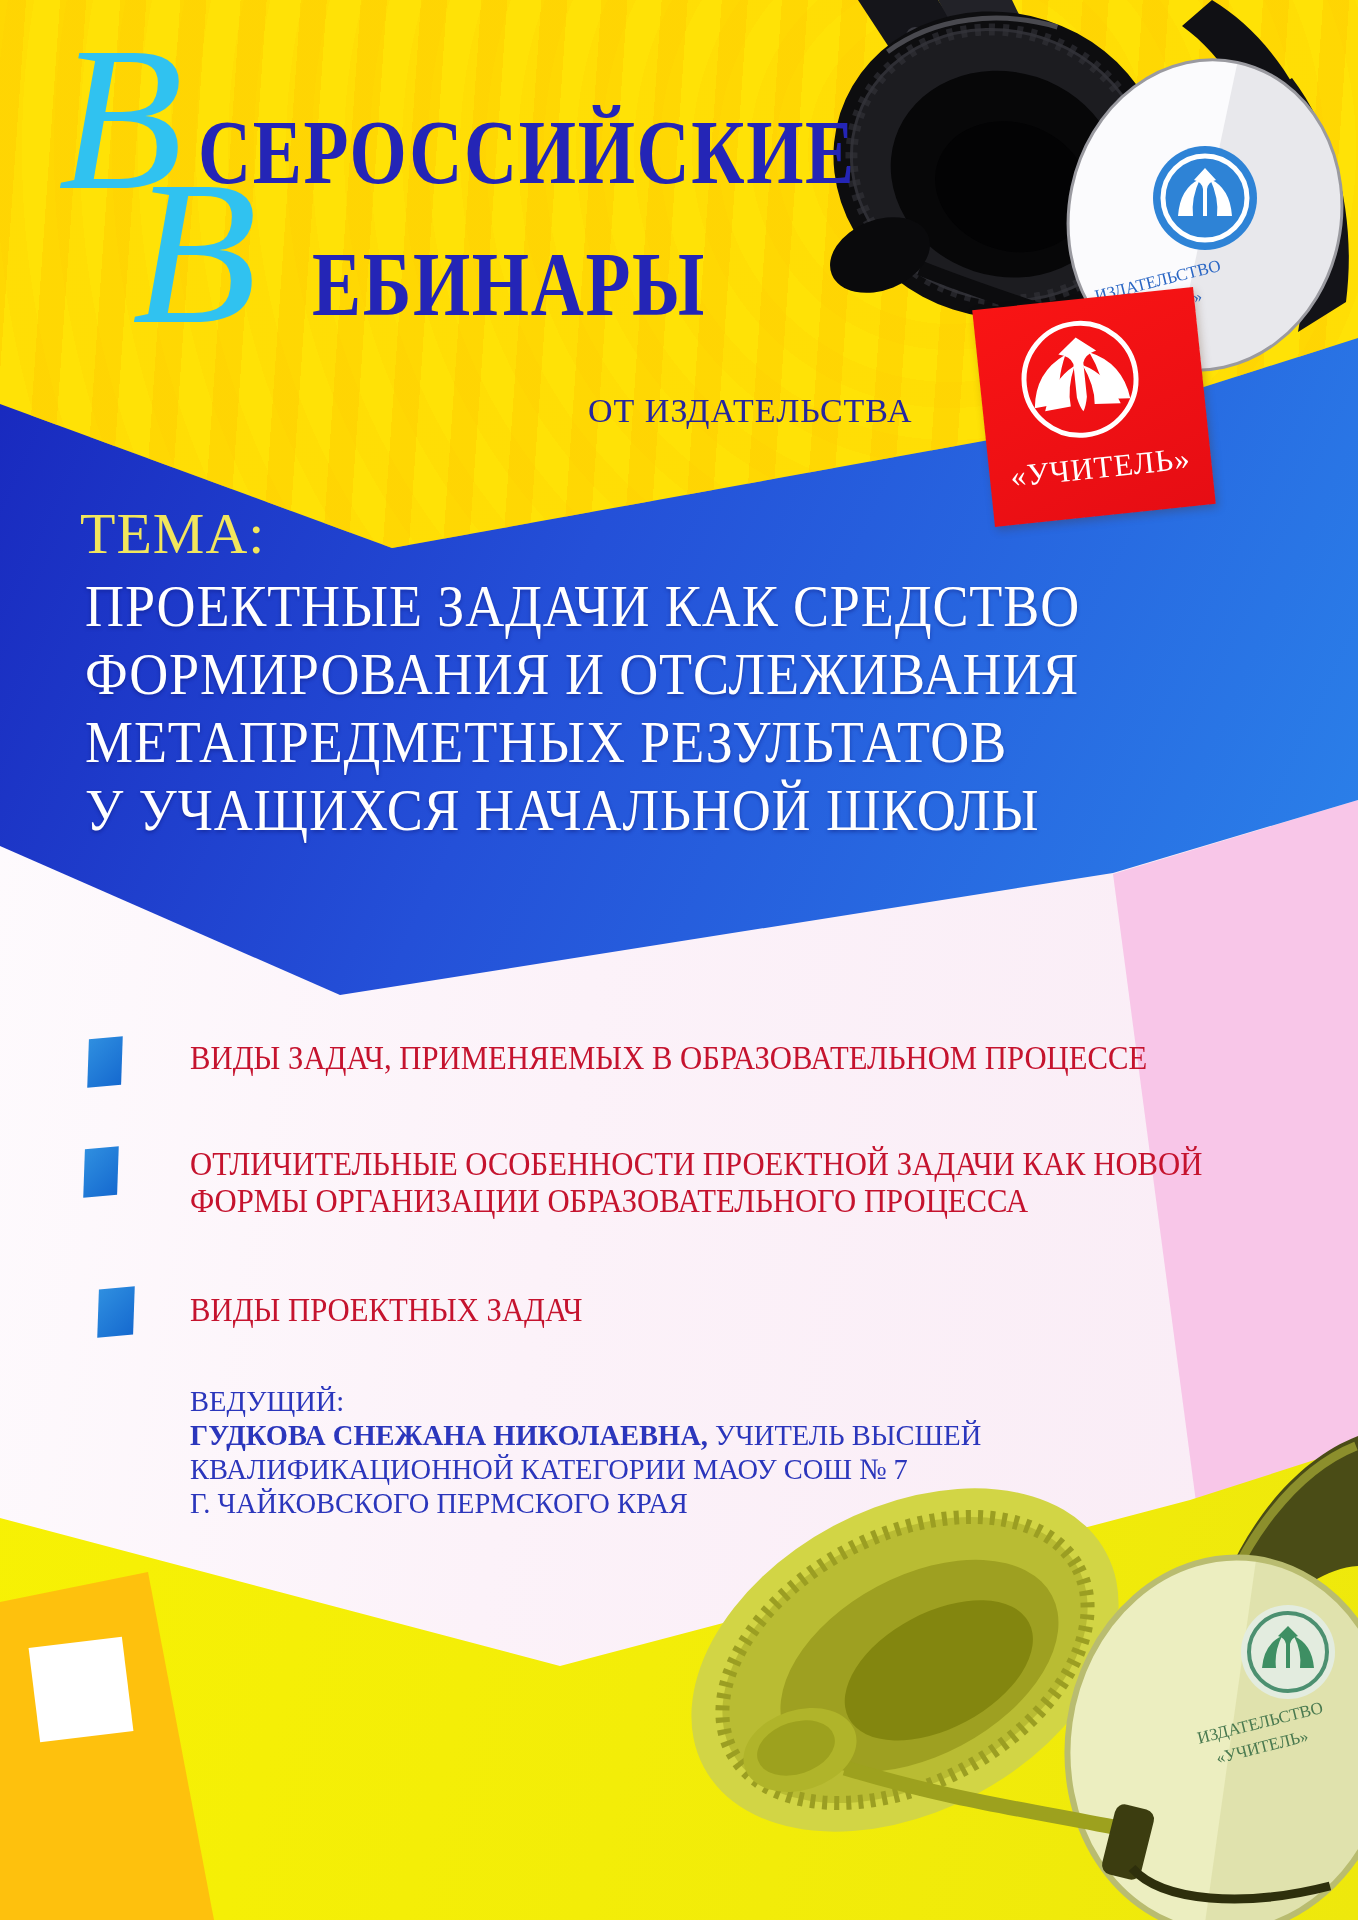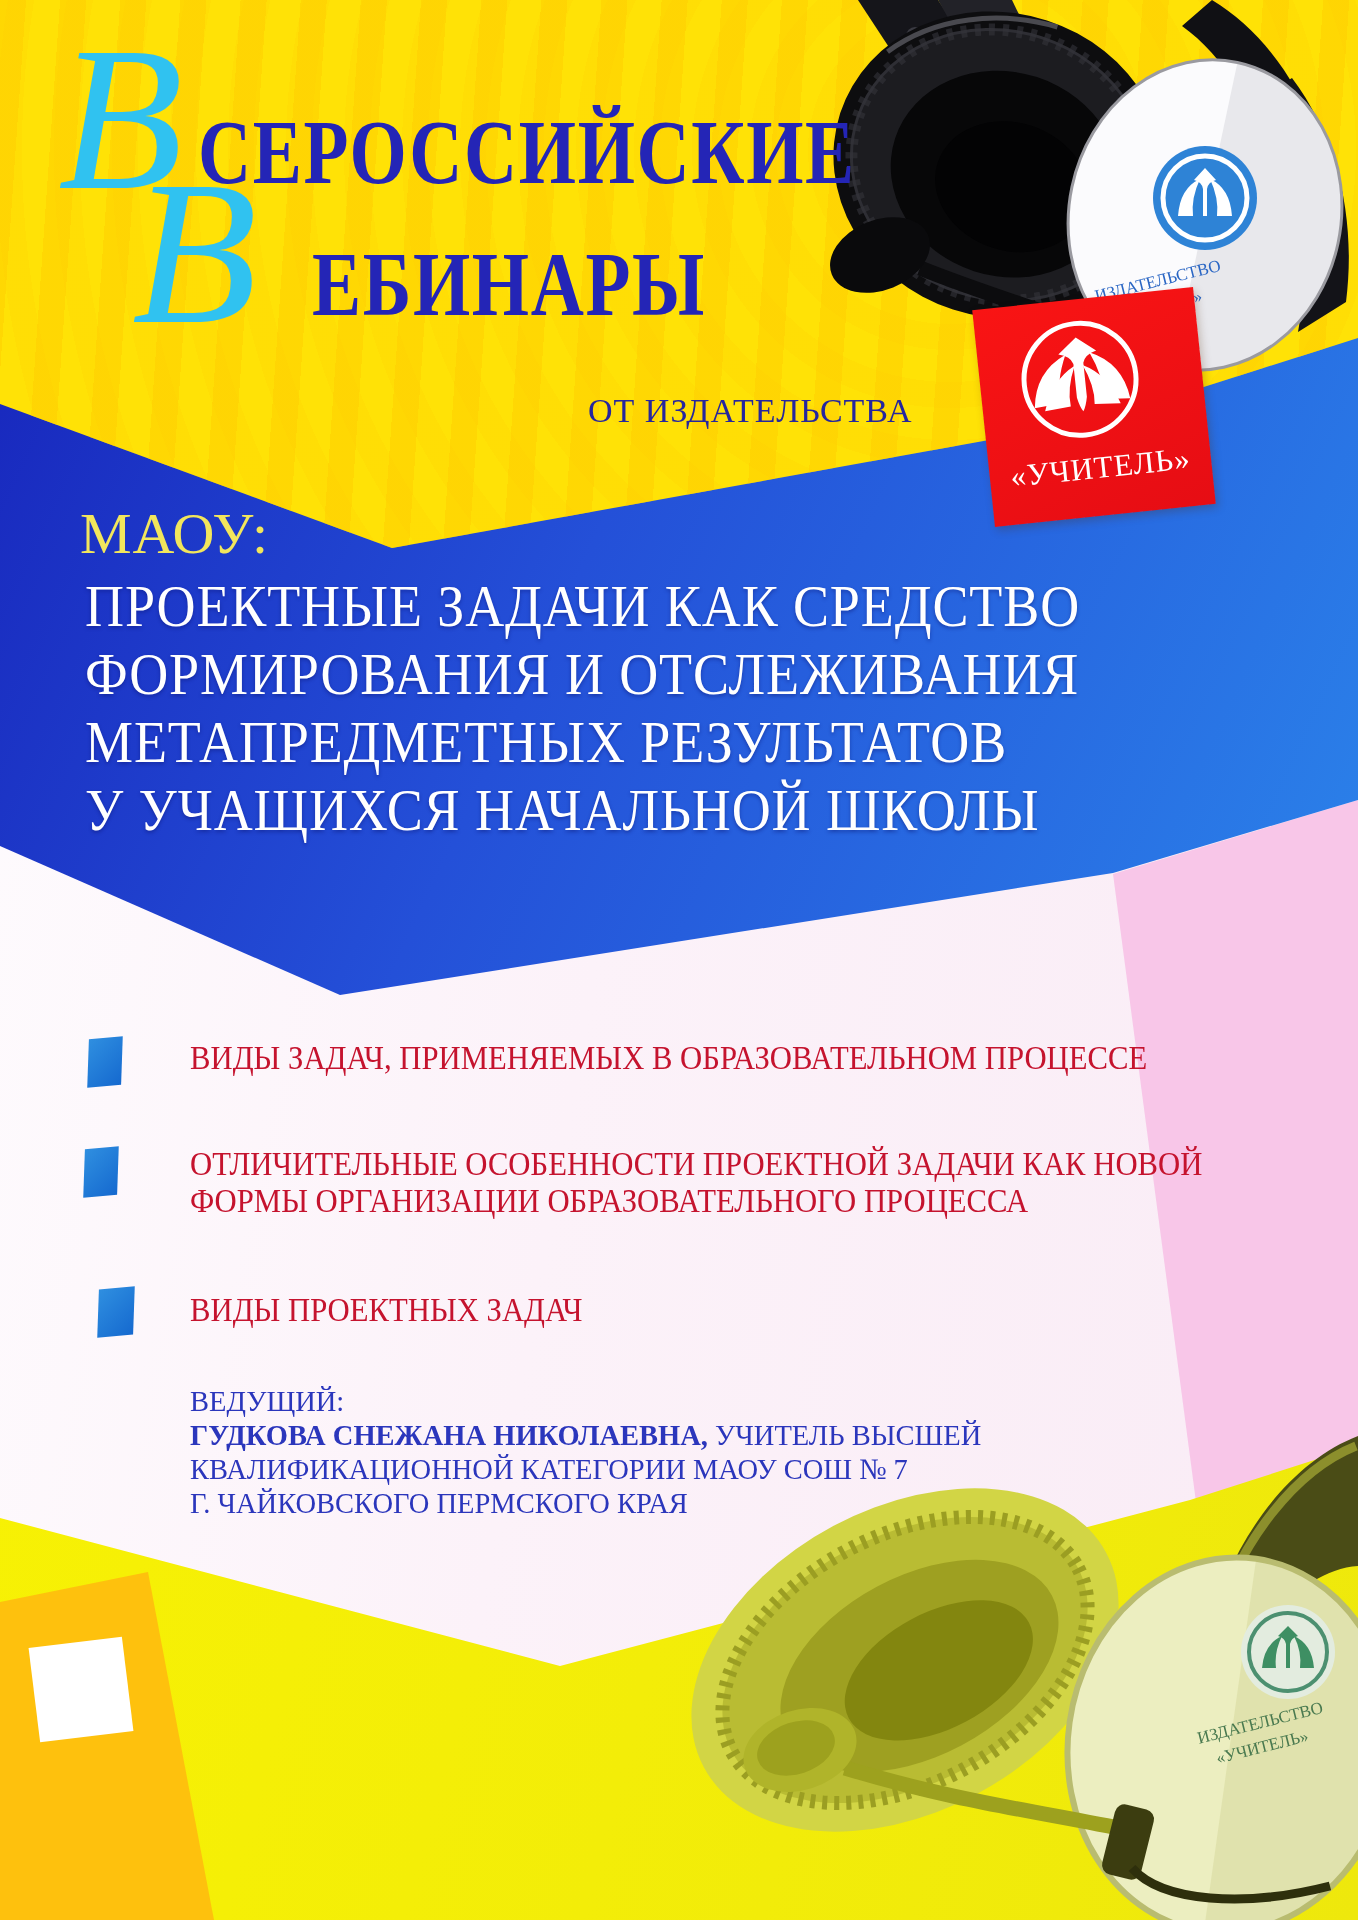--- a/index.html
+++ b/index.html
@@ -199,21 +199,21 @@
     <div class="logo-text">«УЧИТЕЛЬ»</div>
   </div>
 
   <div class="abs brand-b b1">В</div>
   <div class="abs brand-rest s1">СЕРОССИЙСКИЕ</div>
   <div class="abs brand-b b2">В</div>
   <div class="abs brand-rest s2">ЕБИНАРЫ</div>
 
   <div class="abs pub-note">ОТ ИЗДАТЕЛЬСТВА</div>
 
-  <div class="abs tema">МАОУ:</div>
+  <div class="abs tema">ТЕМА:</div>
   <div class="abs topic-title">
     <div>ПРОЕКТНЫЕ ЗАДАЧИ КАК СРЕДСТВО</div>
     <div>ФОРМИРОВАНИЯ И ОТСЛЕЖИВАНИЯ</div>
     <div>МЕТАПРЕДМЕТНЫХ РЕЗУЛЬТАТОВ</div>
     <div>У УЧАЩИХСЯ НАЧАЛЬНОЙ ШКОЛЫ</div>
   </div>
 
   <div class="abs marker m1"></div>
   <div class="abs agenda-text a1">
     <div>ВИДЫ ЗАДАЧ, ПРИМЕНЯЕМЫХ В ОБРАЗОВАТЕЛЬНОМ ПРОЦЕССЕ</div>

